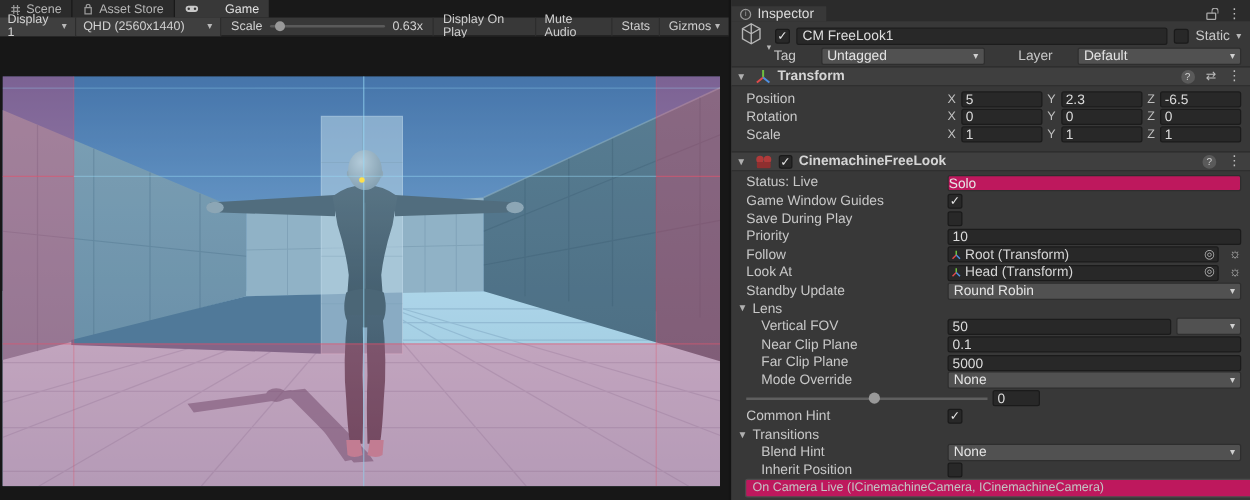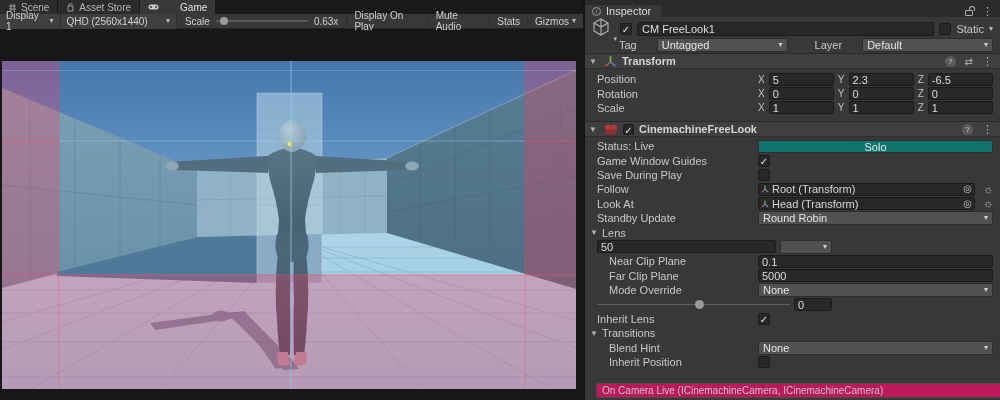--- a/index.html
+++ b/index.html
@@ -54,21 +54,21 @@
   .help-ic{width:11px;height:11px;border-radius:50%;background:#5a5a5a;color:#cfcfcf;font-size:8px;line-height:11px;text-align:center;font-style:normal;}
   .presets-ic{color:#bdbdbd;font-size:10px;}
   #transform-block{position:absolute;left:0;top:53px;width:415px;}
   .t-rows{padding:3px 0 4px 0;}
   .row{display:flex;align-items:center;height:14.4px;padding:0 7px 0 12px;}
   .row .lbl{flex:1;color:#c8c8c8;white-space:nowrap;overflow:hidden;}
   .row .lbl.ind{padding-left:12px;}
   .val{width:235px;flex:none;display:flex;align-items:center;gap:4px;}
   .axis{font-size:10px;color:#c0c0c0;flex:none;}
   .field{flex:1;min-width:0;height:13px;background:#282828;border:1px solid #1b1b1b;border-radius:2px;color:#dcdcdc;padding:0 3px;line-height:12px;font-size:11px;}
-  .btn{flex:1;height:13px;background:#0f766e;border:1px solid #2e2e2e;border-radius:2px;color:#e6e6e6;text-align:center;line-height:12px;}
+  .btn{flex:1;height:13px;background:#be185d;border:1px solid #2e2e2e;border-radius:2px;color:#e6e6e6;text-align:left;line-height:12px;}
   .objfield{flex:1;display:flex;align-items:center;gap:3px;height:13px;background:#282828;border:1px solid #1b1b1b;border-radius:2px;color:#d6d6d6;padding:0 2px;}
   .picker-ic{margin-left:auto;color:#bdbdbd;font-size:10px;line-height:1;}
   .gear-ic{color:#bdbdbd;font-size:11px;line-height:1;flex:none;margin-left:4px;}
   .fold-row{display:flex;align-items:center;height:14.4px;padding:0 7px 0 5px;gap:4px;}
   .fold-row .fold{font-size:8px;color:#b0b0b0;}
   .mini-dd{width:52px;flex:none;}
   .slider{position:relative;flex:1;height:13px;}
   .slider .track{position:absolute;left:0;right:0;top:6px;height:1.5px;background:#5f5f5f;}
   .slider .handle{position:absolute;top:2px;left:51%;width:9px;height:9px;border-radius:50%;background:#999;}
   .mini-field{width:38px;flex:none;}
@@ -411,20 +411,26 @@
               </span>
             </div>
         </div>
         <div class="row">
           <span class="lbl">Save During Play</span>
           <div class="val">
               <span class="cb"></span>
             </div>
         </div>
         <div class="row">
+          <span class="lbl">Priority</span>
+          <div class="val">
+              <span class="field">10</span>
+            </div>
+        </div>
+        <div class="row">
           <span class="lbl">Follow</span>
           <div class="val">
             <div class="objfield">
               <svg width="8" height="8" viewBox="0 0 8 8">
                   <path d="M4 0.5 L4 4" stroke="#6fbf3f" stroke-width="1.2"></path>
                   <path d="M4 4 L1 7" stroke="#e04b4b" stroke-width="1.2"></path>
                   <path d="M4 4 L7 7" stroke="#4f8fe0" stroke-width="1.2"></path>
                 </svg>
               <span>Root (Transform)</span>
               <i class="picker-ic">◎</i>
@@ -454,20 +460,21 @@
               <span>Round Robin</span>
               <i class="car">▾</i>
             </div>
           </div>
         </div>
         <div class="fold-row">
           <span class="fold">▼</span>
           <span>Lens</span>
         </div>
         <div class="row">
+          <span class="lbl ind">Vertical FOV</span>
           <div class="val">
             <span class="field">50</span>
             <div class="dropdown mini-dd">
                 <i class="car">▾</i>
               </div>
           </div>
         </div>
         <div class="row">
           <span class="lbl ind">Near Clip Plane</span>
           <div class="val">
@@ -492,21 +499,21 @@
         <div class="row">
           <div class="val">
             <div class="slider">
                 <span class="track"></span>
                 <span class="handle"></span>
               </div>
             <span class="field mini-field">0</span>
           </div>
         </div>
         <div class="row">
-          <span class="lbl">Inherit Lens</span>
+          <span class="lbl">Common Hint</span>
           <div class="val">
               <span class="cb checked">
                 <i>✓</i>
               </span>
             </div>
         </div>
         <div class="fold-row">
           <span class="fold">▼</span>
           <span>Transitions</span>
         </div>

